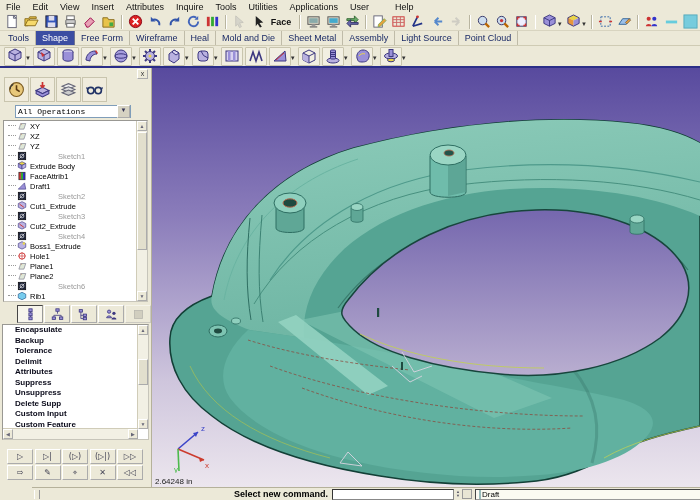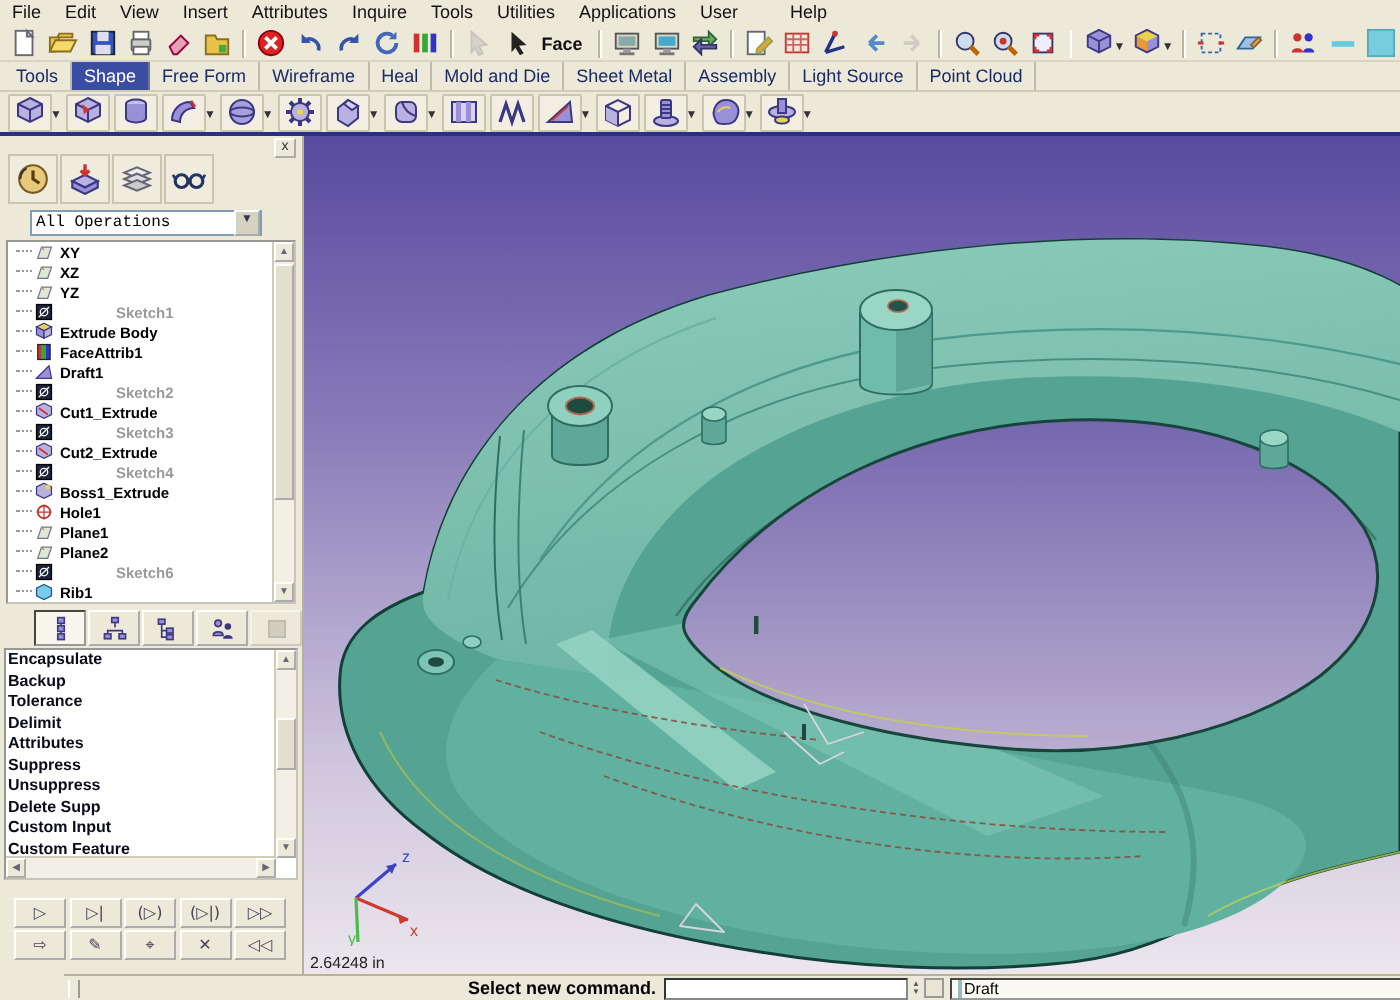--- a/index.html
+++ b/index.html
@@ -43,34 +43,34 @@
          display:flex;align-items:center;font-size:8px;box-sizing:border-box;cursor:default;}
   .combo .cval{flex:1;padding-left:2px;font-family:"Liberation Mono","DejaVu Sans Mono",monospace;font-size:8px;}
   .combo .cbtn{width:11px;height:11px;background:#d6d2c2;border:1px outset #fff;font-size:6px;line-height:9px;
                text-align:center;color:#335;}
   .treebox{position:absolute;left:3px;top:52px;width:145px;height:182px;background:#fff;
            border:1px inset #9a96828c;box-sizing:border-box;overflow:hidden;}
   .trows{position:absolute;left:0;top:0;right:10px;bottom:0;}
   .trow{height:10px;display:flex;align-items:center;padding-left:4px;white-space:nowrap;cursor:default;}
   .trow .stem{width:8px;height:1px;border-top:1px dotted #999;margin-right:1px;}
   .trow svg{flex:0 0 auto;}
-  .tlab{font-size:7.5px;font-weight:bold;color:#000;margin-left:3px;}
+  .tlab{font-size:7.5px;font-weight:normal;color:#000;margin-left:3px;}
   .tlab.dim{color:#9a9a9a;padding-left:28px;}
   .vsb{position:absolute;right:0;top:0;width:10px;bottom:0;background:#f2f0e4;border-left:1px solid #d0ccb8;}
   .sbarrow{position:absolute;left:0;width:10px;height:10px;background:#ece9d8;border:1px outset #fff;
            font-size:5px;line-height:9px;text-align:center;color:#667;box-sizing:border-box;cursor:default;}
   .sbthumb{position:absolute;left:0;width:10px;background:#e2dfcd;border:1px outset #fff;box-sizing:border-box;}
   .viewbtns{position:absolute;left:17px;top:237px;display:flex;}
   .vbtn{width:24px;height:16px;border:1px outset #fff;background:#ece9d8;display:flex;align-items:center;
         justify-content:center;margin-right:1px;cursor:default;}
   .vbtn.active{border:1px inset #999;background:#f7f5ec;}
   .vbtn.dim{opacity:.5;}
   .opsbox{position:absolute;left:2px;top:256px;width:147px;height:116px;background:#fff;
           border:1px inset #9a96828c;box-sizing:border-box;overflow:hidden;}
-  .orow{height:10.5px;line-height:10.5px;padding-left:1px;font-size:8px;font-weight:bold;color:#0a0a1a;cursor:default;}
+  .orow{height:10.5px;line-height:10.5px;padding-left:12px;font-size:8px;font-weight:bold;color:#0a0a1a;cursor:default;}
   .ops-vsb{position:absolute;right:0;top:0;width:10px;bottom:10px;background:#f2f0e4;border-left:1px solid #d0ccb8;}
   .hsb{position:absolute;left:0;bottom:0;right:10px;height:10px;background:#f2f0e4;border-top:1px solid #d0ccb8;}
   .hsb .sbarrow{top:0;}
   .playback{position:absolute;left:7px;top:381px;width:138px;}
   .pbrow{display:flex;margin-bottom:1px;}
   .pbtn{width:26px;height:15px;border:1px outset #fff;background:#ece9d8;font-size:8px;line-height:13px;
         text-align:center;color:#445;padding:0;margin-right:1.5px;font-family:"DejaVu Sans",sans-serif;cursor:default;}
   
   .viewport{position:absolute;left:152px;top:0;width:548px;height:419px;overflow:hidden;cursor:crosshair;}
   .viewport svg.model{display:block;}

